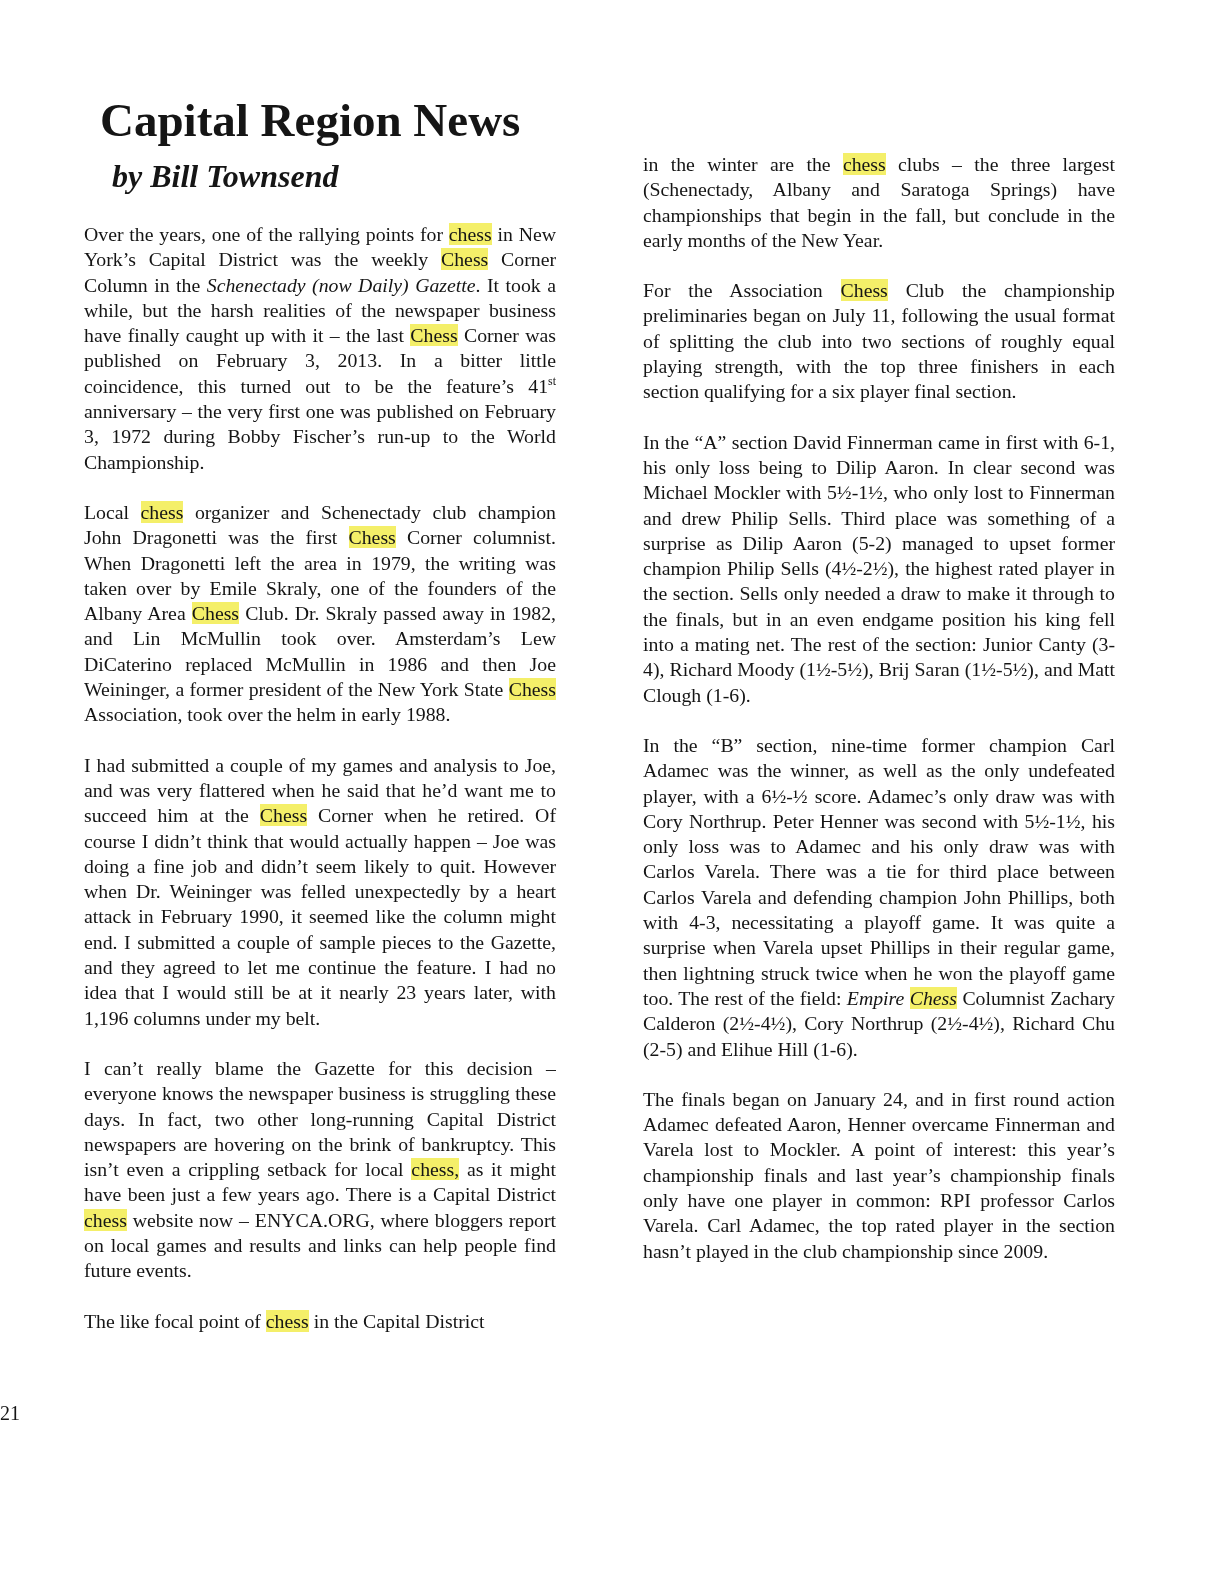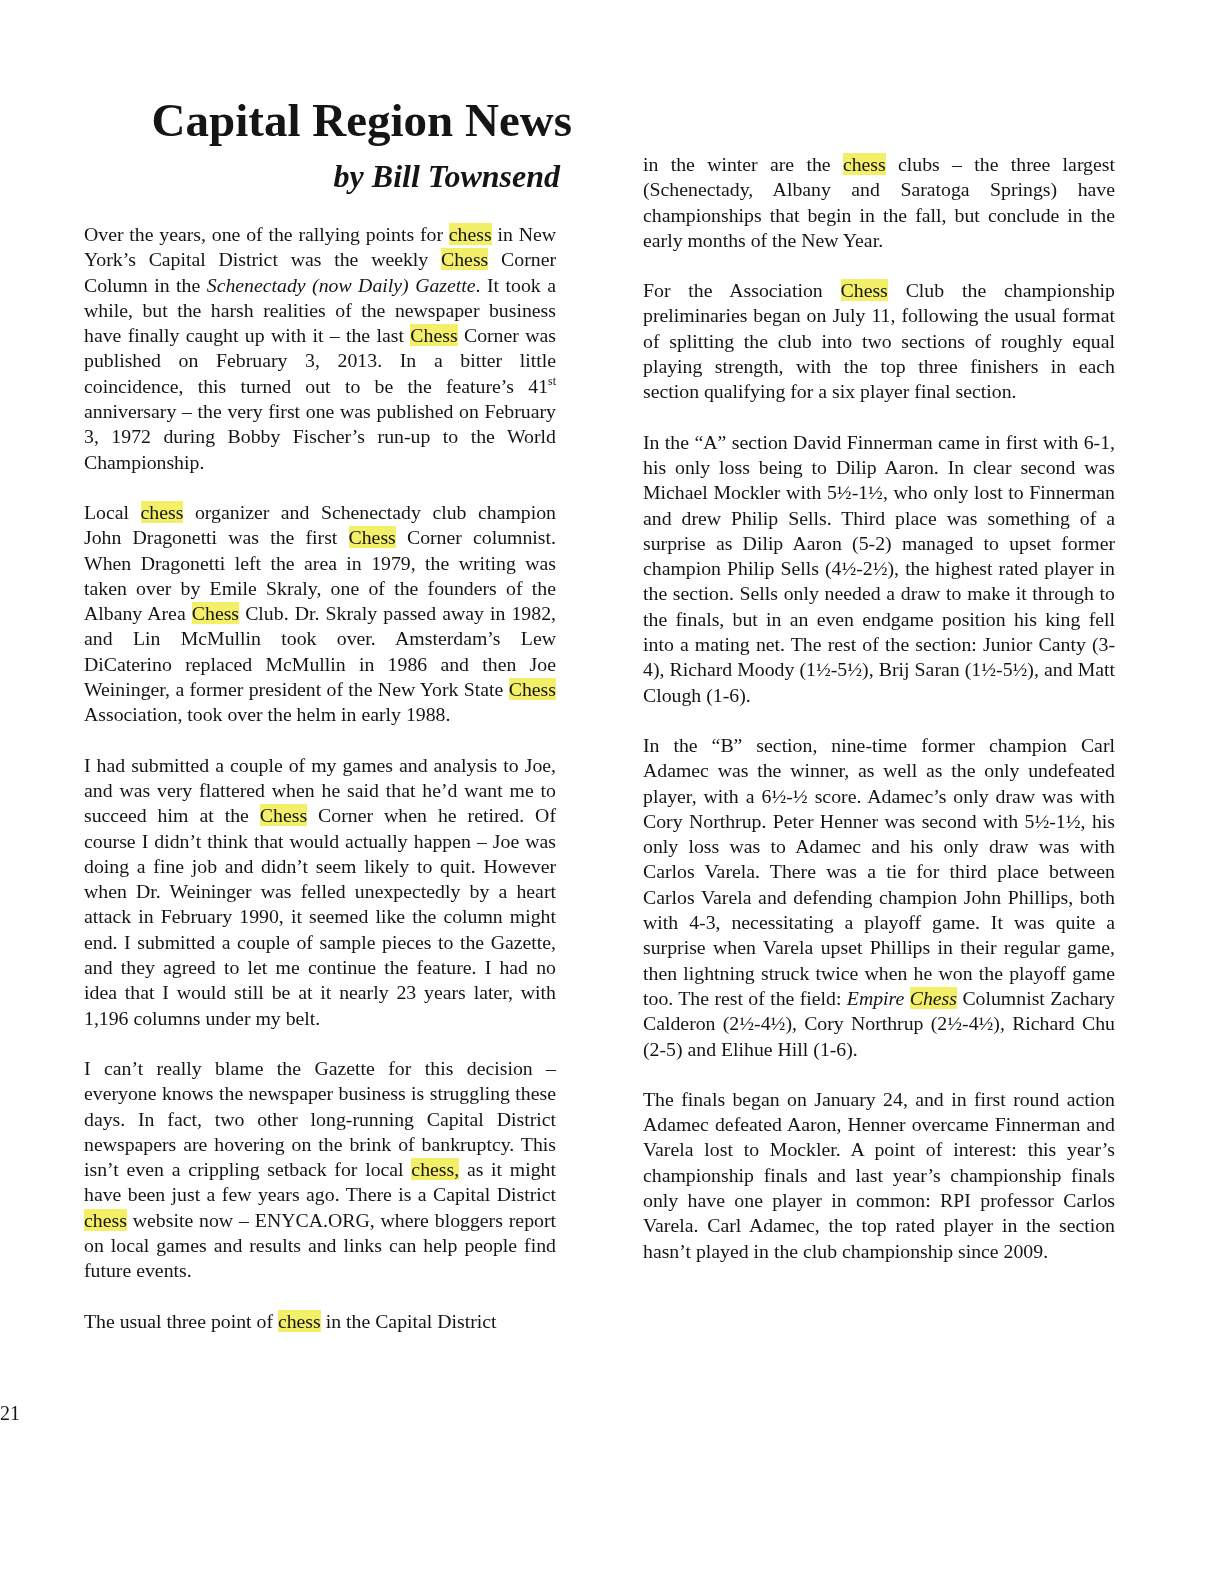--- a/index.html
+++ b/index.html
@@ -10,21 +10,21 @@
     position: relative;
     overflow: hidden;
     font-family: "Liberation Serif", serif;
     color: #151515;
   }
   .page-header {
     position: absolute;
     left: 100px;
     top: 94px;
     width: 472px;
-    text-align: right;
+    text-align: left;
   }
   .title {
     font-size: 47px;
     font-weight: bold;
     line-height: 52px;
     margin: 0 0 6px 0;
     white-space: nowrap;
   }
   .byline {
     font-size: 32px;
@@ -62,21 +62,21 @@
 <header class="page-header">
   <h1 class="title">Capital Region News</h1>
   <div class="byline">by Bill Townsend</div>
 </header>
 
 <section id="left-col" class="col">
   <p><span>Over the years, one of the rallying points for </span><span class="hl">chess</span><span> in New York’s Capital District was the weekly </span><span class="hl">Chess</span><span> Corner Column in the </span><span class="it">Schenectady (now Daily) Gazette</span><span>. It took a while, but the harsh realities of the newspaper business have finally caught up with it – the last </span><span class="hl">Chess</span><span> Corner was published on February 3, 2013. In a bitter little coincidence, this turned out to be the feature’s 41</span><span class="sup">st</span><span> anniversary – the very first one was published on February 3, 1972 during Bobby Fischer’s run-up to the World Championship.</span></p>
   <p><span>Local </span><span class="hl">chess</span><span> organizer and Schenectady club champion John Dragonetti was the first </span><span class="hl">Chess</span><span> Corner columnist. When Dragonetti left the area in 1979, the writing was taken over by Emile Skraly, one of the founders of the Albany Area </span><span class="hl">Chess</span><span> Club.  Dr. Skraly passed away in 1982, and Lin McMullin took over. Amsterdam’s Lew DiCaterino replaced McMullin in 1986 and then Joe Weininger, a former president of the New York State </span><span class="hl">Chess</span><span> Association, took over the helm in early 1988.</span></p>
   <p><span>I had submitted a couple of my games and analysis to Joe, and was very flattered when he said that he’d want me to succeed him at the </span><span class="hl">Chess</span><span> Corner when he retired. Of course I didn’t think that would actually happen – Joe was doing a fine job and didn’t seem likely to quit. However when Dr. Weininger was felled unexpectedly by a heart attack in February 1990, it seemed like the column might end.  I submitted a couple of sample pieces to the Gazette, and they agreed to let me continue the feature. I had no idea that I would still be at it nearly 23 years later, with 1,196 columns under my belt.</span></p>
   <p><span>I can’t really blame the Gazette for this decision – everyone knows the newspaper business is struggling these days.  In fact, two other long-running Capital District newspapers are hovering on the brink of bankruptcy. This isn’t even a crippling setback for local </span><span class="hl">chess,</span><span> as it might have been just a few years ago. There is a Capital District </span><span class="hl">chess</span><span> website now – ENYCA.ORG, where bloggers report on local games and results and links can help people find future events.</span></p>
-  <p><span>The usual three point of </span><span class="hl">chess</span><span> in the Capital District</span></p>
+  <p><span>The like focal point of </span><span class="hl">chess</span><span> in the Capital District</span></p>
 </section>
 
 <section id="right-col" class="col">
   <p><span>in the winter are the </span><span class="hl">chess</span><span> clubs – the three largest (Schenectady, Albany and Saratoga Springs) have championships that begin in the fall, but conclude in the early months of the New Year.</span></p>
   <p><span>For the Association </span><span class="hl">Chess</span><span> Club the championship preliminaries began on July 11, following the usual format of splitting the club into two sections of roughly equal playing strength, with the top three finishers in each section qualifying for a six player final section.</span></p>
   <p><span>In the “A” section David Finnerman came in first with 6-1, his only loss being to Dilip Aaron. In clear second was Michael Mockler with 5½-1½, who only lost to Finnerman and drew Philip Sells. Third place was something of a surprise as Dilip Aaron (5-2) managed to upset former champion Philip Sells (4½-2½), the highest rated player in the section.  Sells only needed a draw to make it through to the finals, but in an even endgame position his king fell into a mating net. The rest of the section: Junior Canty (3-4), Richard Moody (1½-5½), Brij Saran (1½-5½), and Matt Clough (1-6).</span></p>
   <p><span>In the “B” section, nine-time former champion Carl Adamec was the winner, as well as the only undefeated player, with a 6½-½ score. Adamec’s only draw was with Cory Northrup. Peter Henner was second with 5½-1½, his only loss was to Adamec and his only draw was with Carlos Varela. There was a tie for third place between Carlos Varela and defending champion John Phillips, both with 4-3, necessitating a playoff game. It was quite a surprise when Varela upset Phillips in their regular game, then lightning struck twice when he won the playoff game too. The rest of the field: </span><span class="it">Empire </span><span class="hl it">Chess</span><span> Columnist Zachary Calderon (2½-4½), Cory Northrup (2½-4½), Richard Chu (2-5) and Elihue Hill (1-6).</span></p>
   <p><span>The finals began on January 24, and in first round action Adamec defeated Aaron, Henner overcame Finnerman and Varela lost to Mockler. A point of interest: this year’s championship finals and last year’s championship finals only have one player in common: RPI professor Carlos Varela. Carl Adamec, the top rated player in the section hasn’t played in the club championship since 2009.</span></p>
 </section>
 

